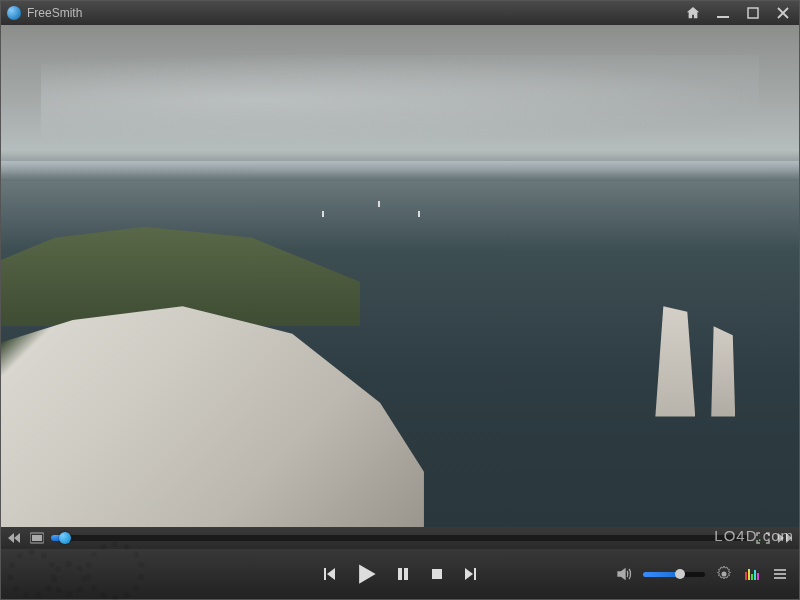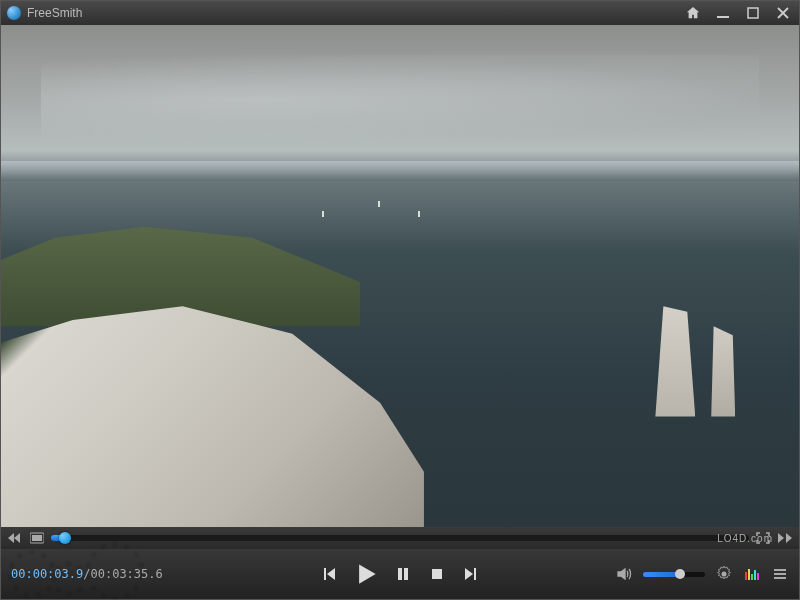--- a/index.html
+++ b/index.html
@@ -58,22 +58,22 @@
 .cliff-top { position:absolute; left:0; bottom:40%; width:45%; height:22%; background: linear-gradient(to bottom, #5c6b4a, #3e4d33); clip-path: polygon(0% 40%, 15% 20%, 40% 10%, 70% 20%, 100% 60%, 100% 100%, 0% 100%); }
 .stack1 { position:absolute; right:13%; bottom:22%; width:5%; height:22%; background: linear-gradient(to bottom, #d4d0c8, #b8b4ab); clip-path: polygon(20% 0%, 80% 5%, 100% 100%, 0% 100%); }
 .stack2 { position:absolute; right:8%; bottom:22%; width:3%; height:18%; background: linear-gradient(to bottom, #d0ccc4, #b0aca4); clip-path: polygon(10% 0%, 90% 10%, 100% 100%, 0% 100%); }
 .boat { position:absolute; width:6px; height:6px; }
 .boat::before { content:''; position:absolute; left:2px; bottom:0; width:2px; height:6px; background:#ddd; }
 .boat1 { left:40%; top:37%; }
 .boat2 { left:47%; top:35%; }
 .boat3 { left:52%; top:37%; }
 
 .watermark {
-  position: absolute; right: 26px; bottom: 55px;
-  color: rgba(255,255,255,0.6); font-size: 10px; letter-spacing: 1px;
+  position: absolute; right: 5px; bottom: 55px;
+  color: rgba(255,255,255,0.6); font-size: 15px; letter-spacing: 1px;
   font-weight: 500;
 }
 .watermark .dot { color: #5bd95b; }
 
 
 .seek-row {
   height: 22px; background: linear-gradient(to bottom, #3a3a3a, #2a2a2a);
   display: flex; align-items: center; padding: 0 6px; gap: 6px;
 }
 .seek-btn { width: 16px; height: 16px; display:flex; align-items:center; justify-content:center; color:#aaa; cursor:pointer; }
@@ -188,23 +188,20 @@
     </div>
   </div>
 
   <div class="controls">
     <div class="gears-bg">
       <div class="g g1"></div>
         <div class="g g2"></div>
         <div class="g g3"></div>
     </div>
 
-    <div class="time-display">
-      <span class="cur">00:00:03.9</span><span class="dur">/</span><span class="dur">00:03:35.6</span>
-    </div>
 
     <div class="transport">
       <div class="tbtn">
         <svg viewBox="0 0 16 16" fill="currentColor">
             <path d="M3 2h2v12H3zM14 2L6 8l8 6z"></path>
           </svg>
       </div>
       <div class="tbtn play">
         <svg viewBox="0 0 16 16" fill="currentColor">
             <path d="M3 1l12 7-12 7z"></path>

